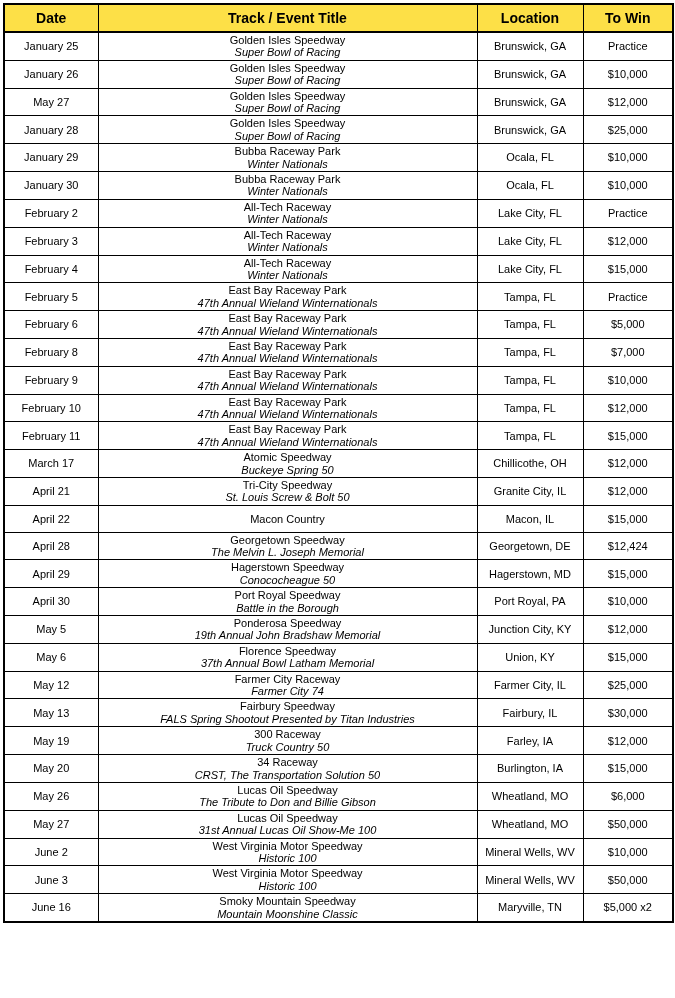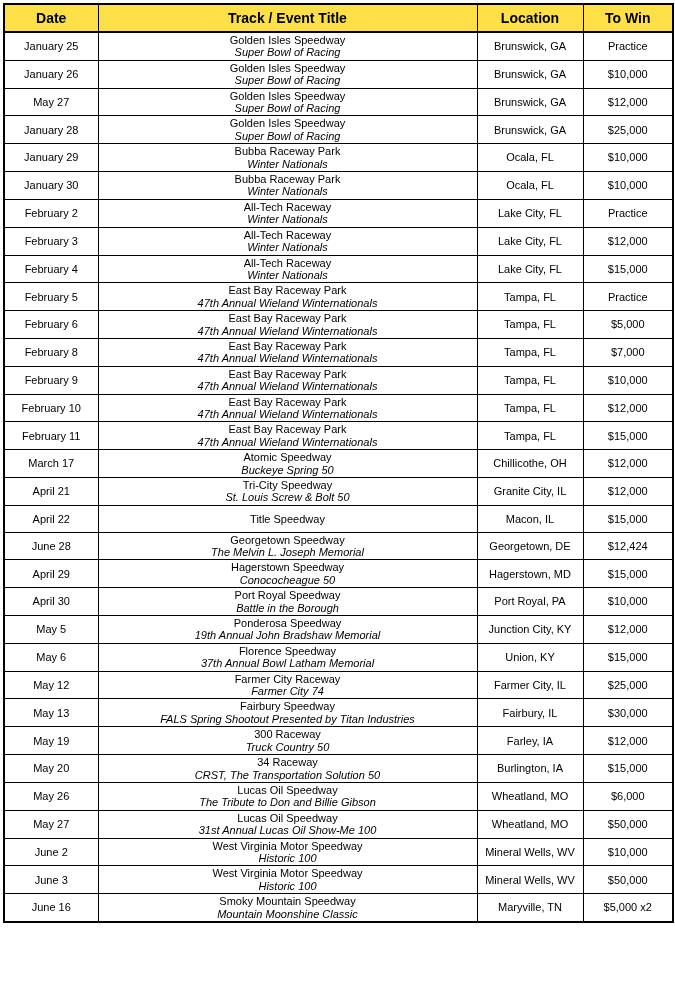--- a/index.html
+++ b/index.html
@@ -226,27 +226,27 @@
           <td>
             <div>Tri-City Speedway</div>
             <div class="event">St. Louis Screw &amp; Bolt 50</div>
           </td>
           <td>Granite City, IL</td>
           <td>$12,000</td>
         </tr>
         <tr>
           <td>April 22</td>
           <td>
-            <div>Title Speedway</div>
+            <div>Macon Country</div>
           </td>
           <td>Macon, IL</td>
           <td>$15,000</td>
         </tr>
         <tr>
-          <td>June 28</td>
+          <td>April 28</td>
           <td>
             <div>Georgetown Speedway</div>
             <div class="event">The Melvin L. Joseph Memorial</div>
           </td>
           <td>Georgetown, DE</td>
           <td>$12,424</td>
         </tr>
         <tr>
           <td>April 29</td>
           <td>

